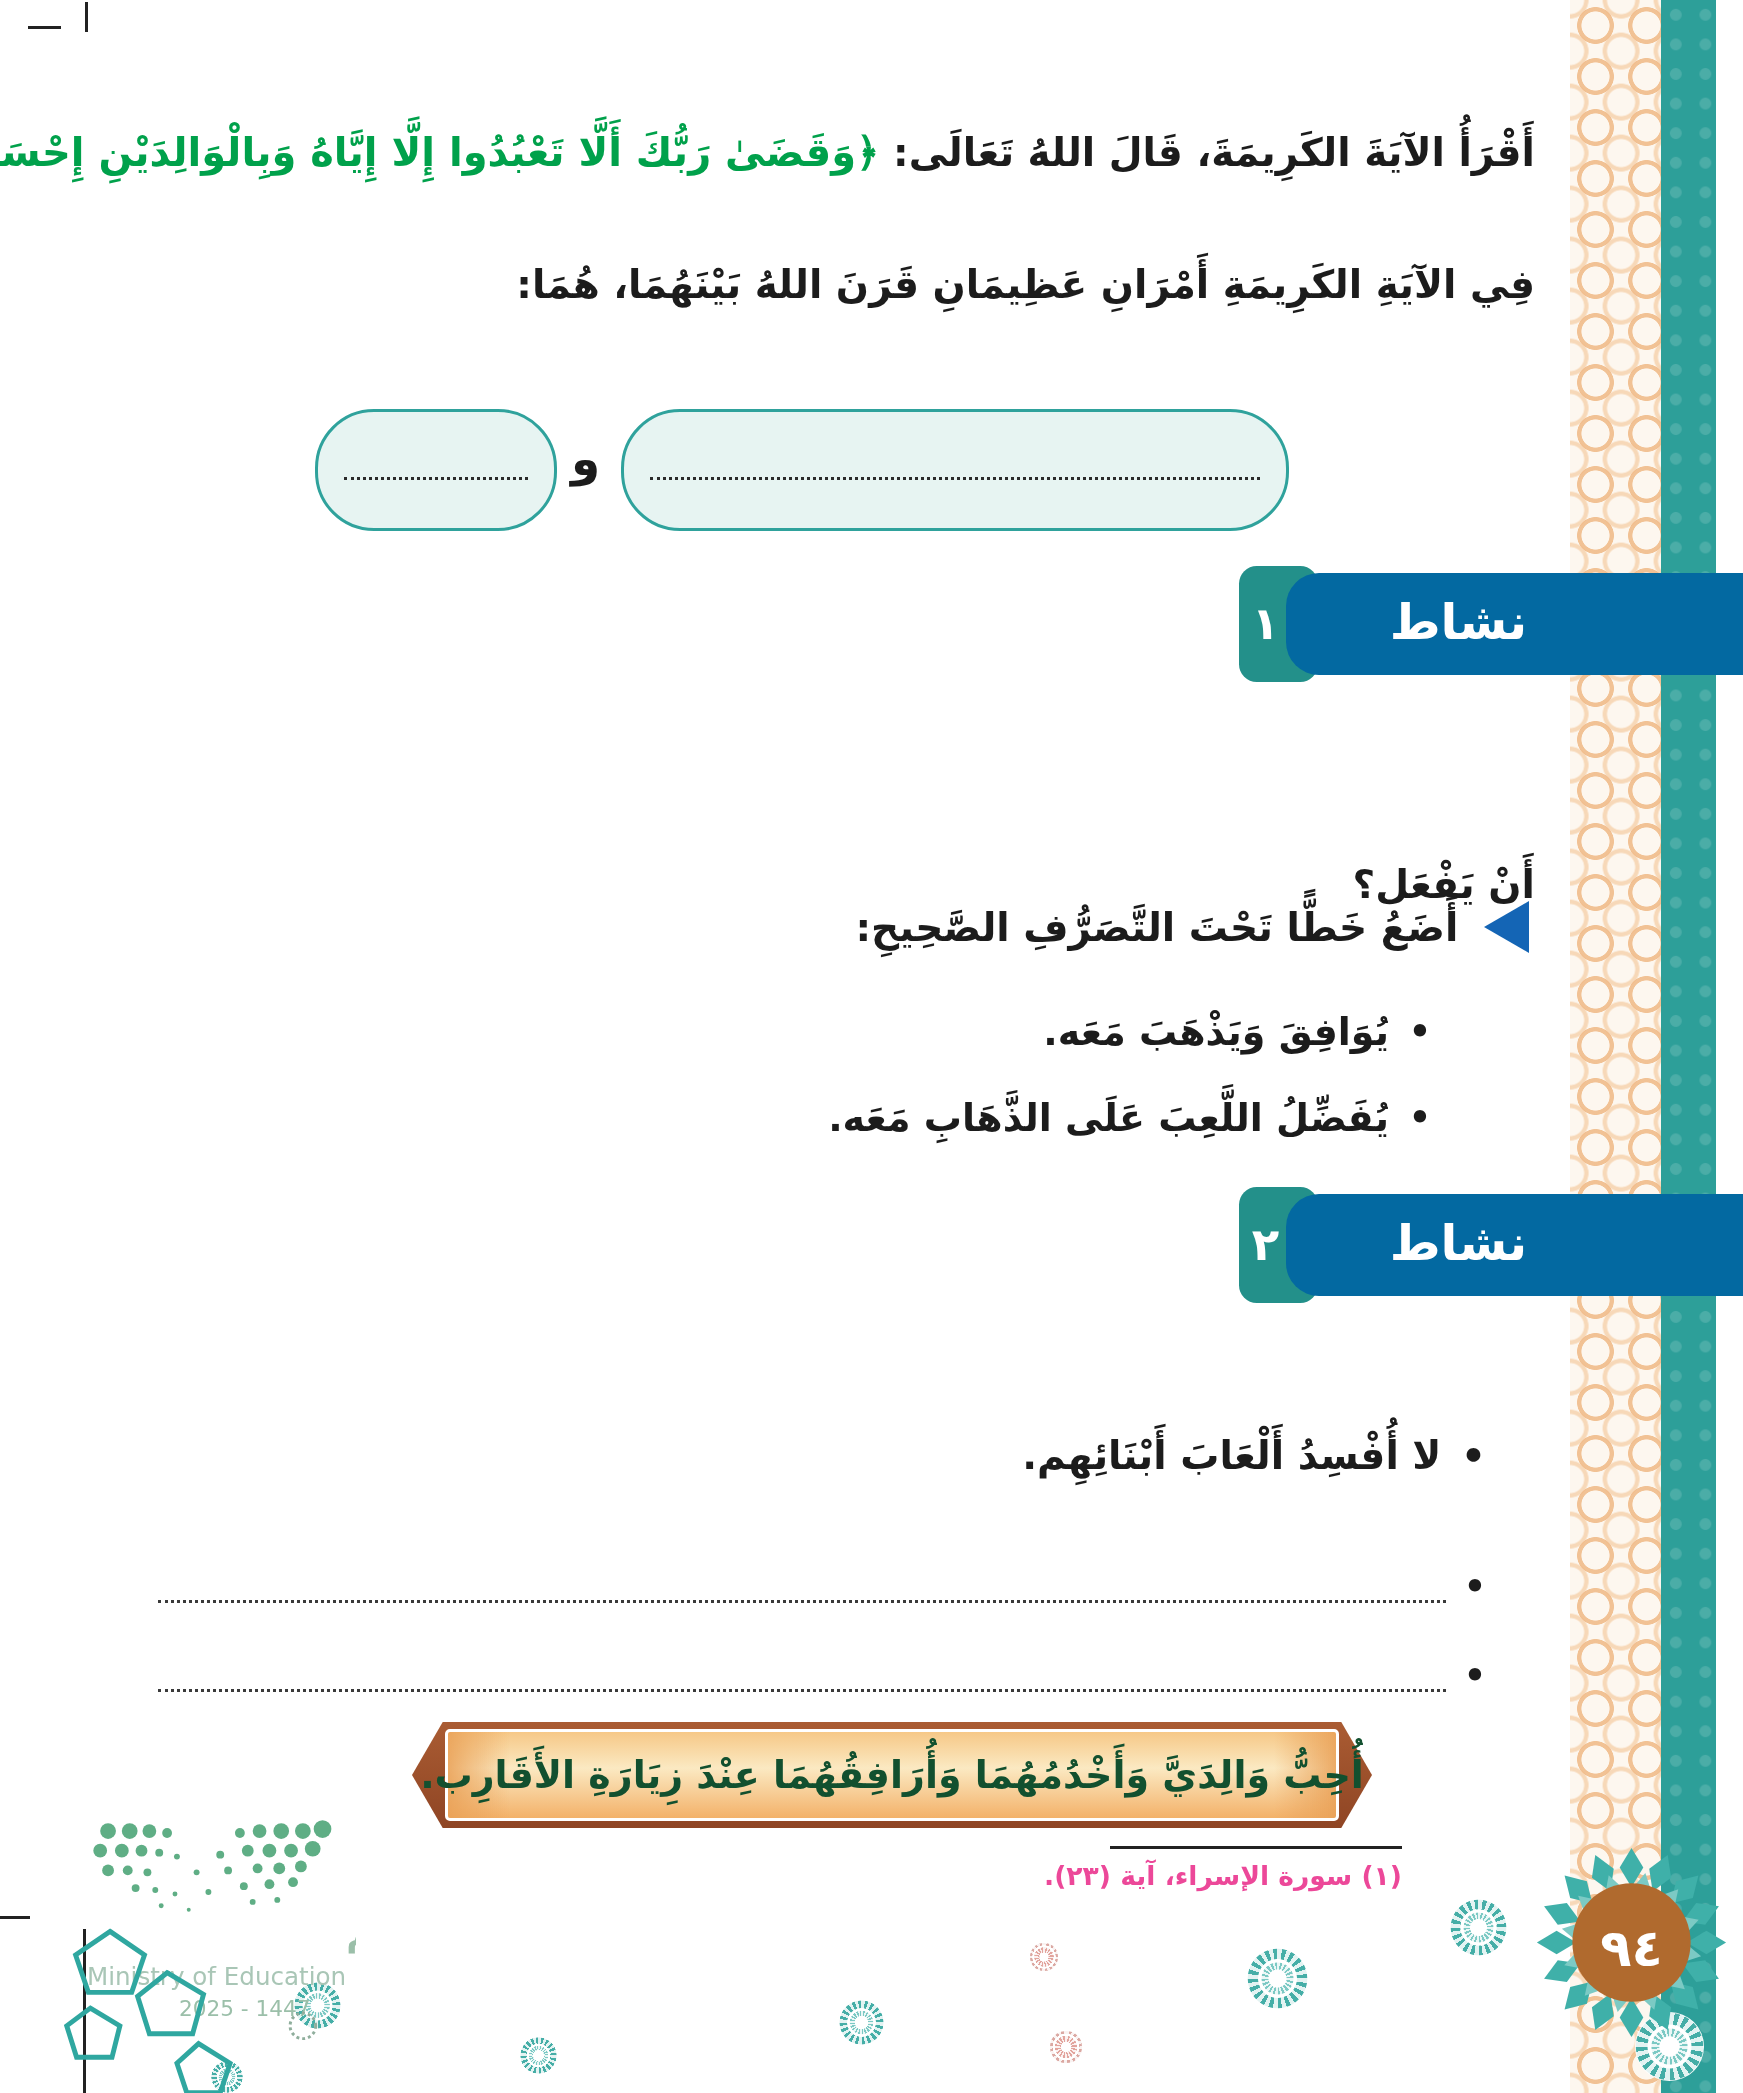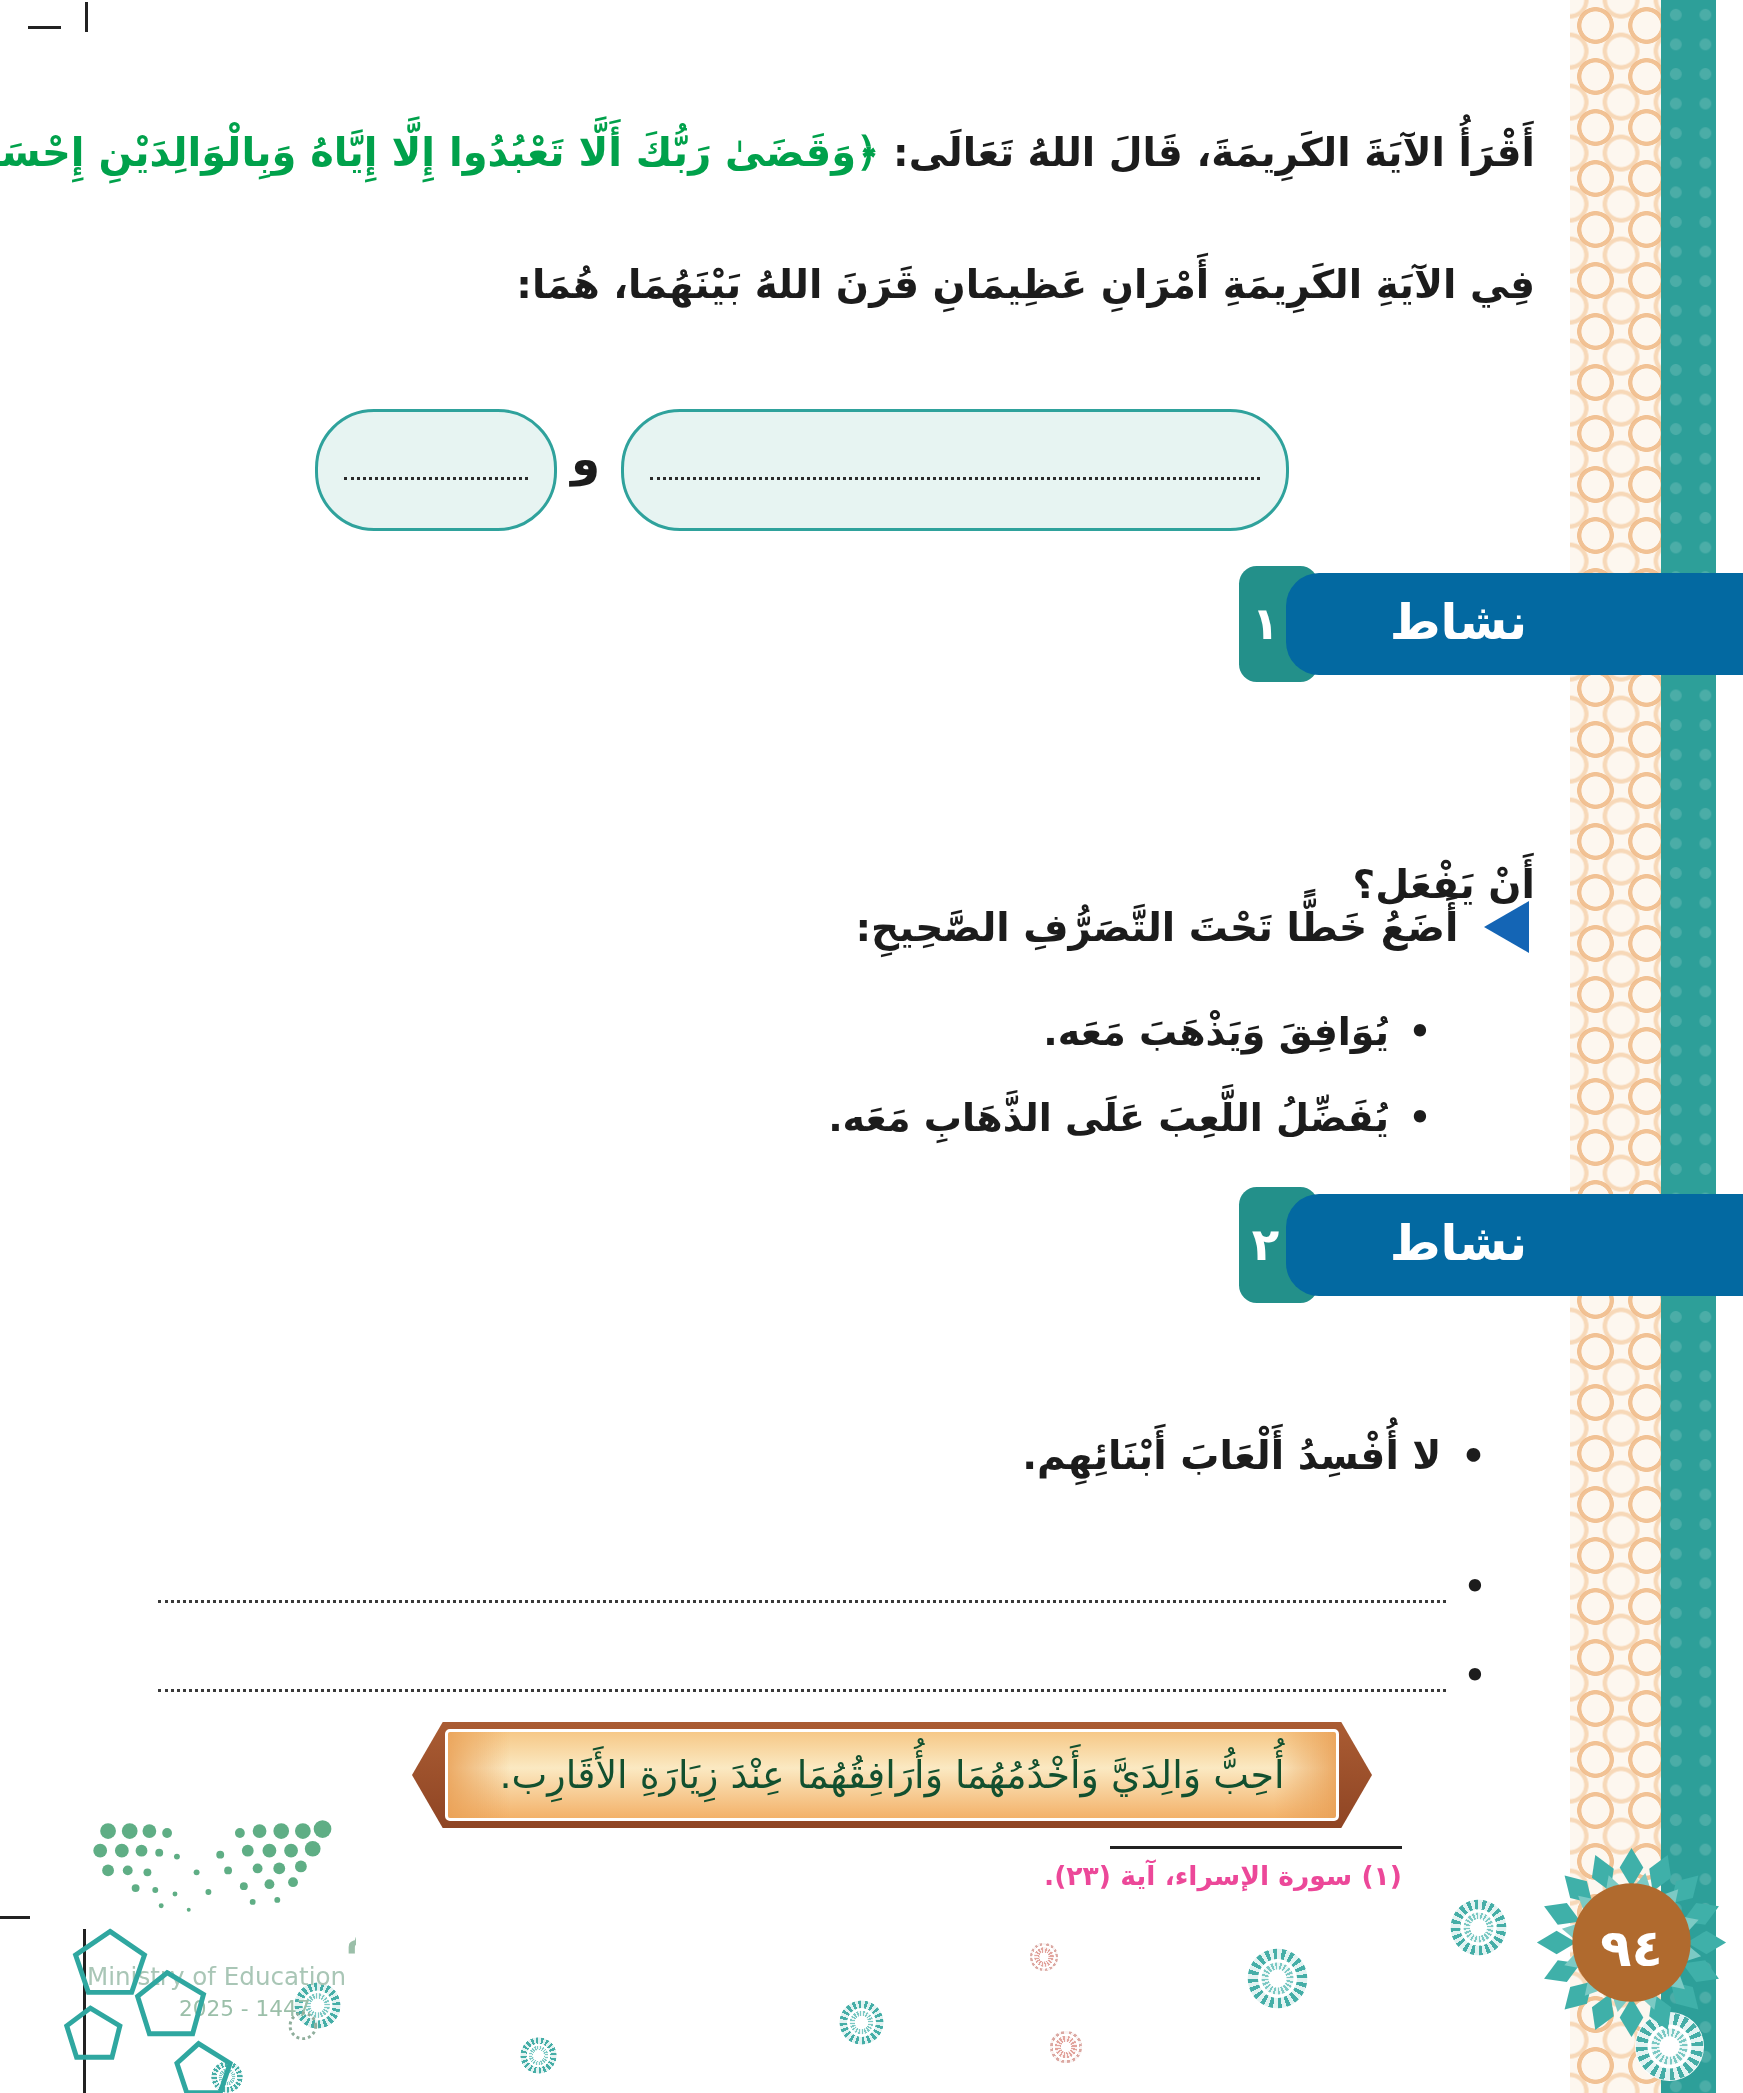--- a/index.html
+++ b/index.html
@@ -68,21 +68,21 @@
   .ribbon .back{position:absolute;inset:0;background:#a0522d;
     background:linear-gradient(180deg,#aa5c33 0%,#8f4524 100%);
     -webkit-clip-path:polygon(0% 50%,3.2% 0%,96.8% 0%,100% 50%,96.8% 100%,3.2% 100%);
     clip-path:polygon(0% 50%,3.2% 0%,96.8% 0%,100% 50%,96.8% 100%,3.2% 100%);}
   .ribbon .face{position:absolute;top:6.9px;bottom:6.9px;left:33px;right:33px;border:3px solid #fff;
     border-radius:4.9px;
     background:
       linear-gradient(90deg, rgba(233,160,86,.85) 0%, rgba(233,160,86,0) 7%, rgba(233,160,86,0) 93%, rgba(233,160,86,.85) 100%),
       linear-gradient(180deg,#f6c887 0%,#fbe9c2 42%,#f3b169 100%);
     display:flex;align-items:center;justify-content:center;}
-  .ribbon .txt{direction:rtl;font-size:38px;font-weight:normal;color:#12502f;white-space:nowrap;}
+  .ribbon .txt{direction:rtl;font-size:38px;font-weight:bold;color:#12502f;white-space:nowrap;}
   
   .fn-rule{position:absolute;left:1110px;top:1846px;width:292px;border-top:3px solid #222;z-index:4;}
   .footnote{position:absolute;top:1860px;right:342px;direction:rtl;font-size:26.6px;font-weight:bold;
     color:#ec4899;z-index:4;}
   
   .rosette{position:absolute;left:1529px;top:1840px;z-index:7;}
   
   .floret{position:absolute;border-radius:50%;z-index:3;
     background:
       repeating-conic-gradient(rgba(255,255,255,.85) 0 9deg, rgba(255,255,255,0) 9deg 18deg),

